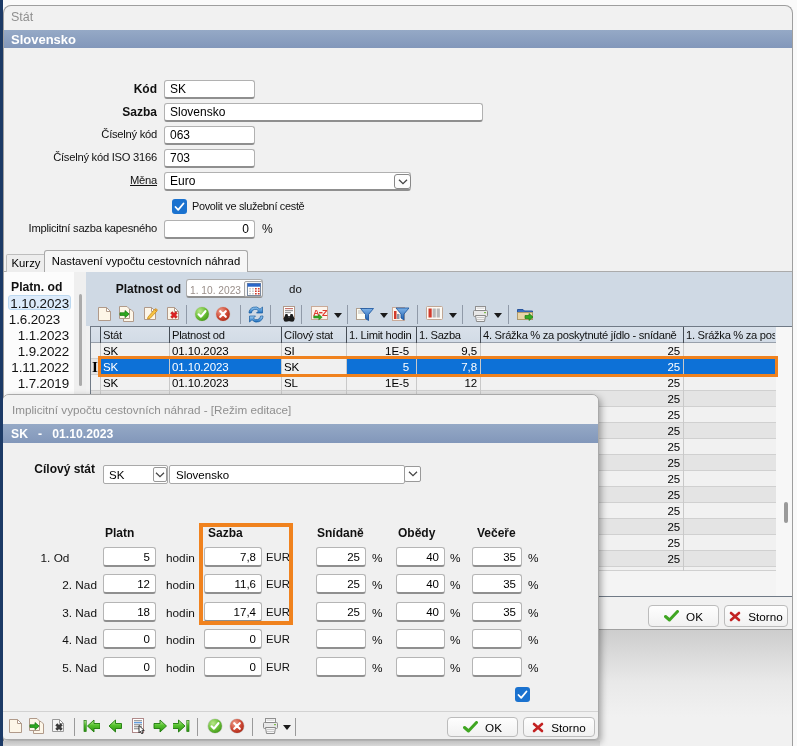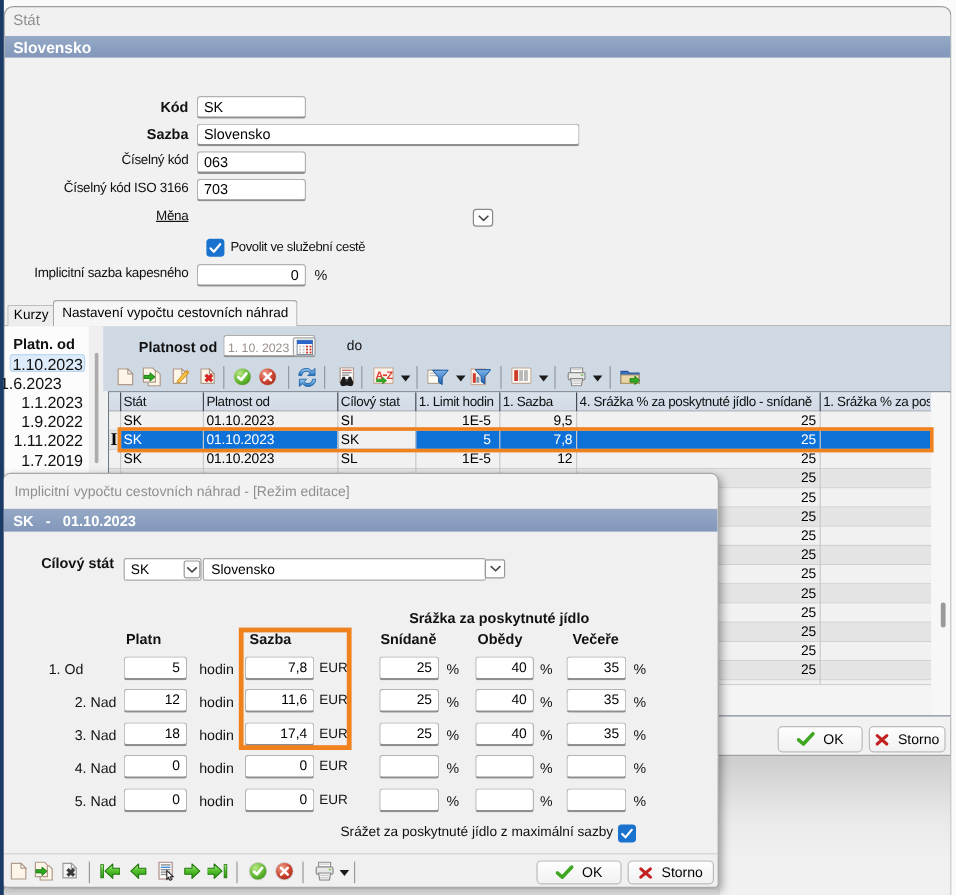--- a/index.html
+++ b/index.html
@@ -24,20 +24,21 @@
 <div class="lbl" style="left:0px;top:82px;width:157px;text-align:right;font-weight:bold;font-size:12px">Kód</div>
 <div class="lbl" style="left:0px;top:105px;width:157px;text-align:right;font-weight:bold;font-size:12px">Sazba</div>
 <div class="lbl" style="left:0px;top:128px;width:157px;text-align:right;letter-spacing:-0.25px;font-size:11.2px">Číselný kód</div>
 <div class="lbl" style="left:0px;top:151px;width:157px;text-align:right;letter-spacing:-0.25px;font-size:11.2px">Číselný kód ISO 3166</div>
 <div class="lbl" style="left:0px;top:174px;width:157px;text-align:right;letter-spacing:-0.25px;text-decoration:underline;font-size:11.2px">Měna</div>
 <div class="lbl" style="left:0px;top:222px;width:157px;text-align:right;letter-spacing:-0.25px;font-size:11.2px">Implicitní sazba kapesného</div>
 <div class="inp" style="left:164px;top:80px;width:91px;height:19px">SK</div>
 <div class="inp" style="left:164px;top:103px;width:319px;height:19px">Slovensko</div>
 <div class="inp" style="left:164px;top:126px;width:91px;height:19px">063</div>
 <div class="inp" style="left:164px;top:149px;width:91px;height:19px">703</div>
+<div class="inp" style="left:164px;top:172px;width:247px;height:19px">Euro</div>
 <div class="a" style="left:394px;top:174px;width:17px;height:15px;background:#fdfdfd;border:1px solid #888;border-radius:3px;display:flex;align-items:center;justify-content:center">
       <svg width="10" height="6" viewBox="0 0 10 6" style="">
         <path d="M1 0.8 L5 4.6 L9 0.8" fill="none" stroke="#444" stroke-width="1.3"></path>
       </svg>
     </div>
 <div class="inp r" style="left:164px;top:220px;width:91px;height:19px">0</div>
 <div class="lbl" style="left:262px;top:222px;font-size:12px">%</div>
 <div class="cb" style="left:172px;top:199px;width:15px;height:15px">
       <svg width="11" height="10" viewBox="0 0 11 10" style="">
         <path d="M1.5 5 L4.2 7.8 L9.5 1.5" fill="none" stroke="#fff" stroke-width="1.8" stroke-linecap="round" stroke-linejoin="round"></path>
@@ -45,21 +46,21 @@
     </div>
 <div class="lbl" style="left:192px;top:200px;font-size:10.9px;letter-spacing:-0.3px">Povolit ve služební cestě</div>
 <div class="a" style="left:4px;top:271px;width:788px;height:1px;background:#ababab"></div>
 <div class="a" style="left:6px;top:254px;width:40px;height:20px;background:#ededed;border:1px solid #bdbdbd;border-bottom:none;border-radius:2px 2px 0 0;text-align:center;font-size:11.3px;line-height:17px">Kurzy</div>
 <div class="a" style="left:44px;top:250px;width:204px;height:22px;background:#f6f6f6;border:1px solid #a8a8a8;border-bottom:none;border-radius:3px 3px 0 0;text-align:center;font-size:11.3px;line-height:21px">Nastavení vypočtu cestovních náhrad</div>
 <div class="a" style="left:4px;top:272px;width:82px;height:320px;background:#efefef"></div>
 <div class="a" style="left:4px;top:272px;width:70px;height:320px;background:#fcfcfc"></div>
 <div class="lbl" style="left:11px;top:280px;font-weight:bold;font-size:12.2px">Platn. od</div>
 <div class="a" style="left:8px;top:295px;width:63px;height:15px;background:#ddebfa;border:1px solid #bcd8f0;border-radius:3px"></div>
 <div class="lbl" style="left:0px;top:296px;width:69px;text-align:right;font-size:13.4px;letter-spacing:-0.1px">1.10.2023</div>
-<div class="lbl" style="left:0px;top:312px;width:69px;text-align:left;font-size:13.4px;letter-spacing:-0.1px">1.6.2023</div>
+<div class="lbl" style="left:0px;top:312px;width:69px;text-align:center;font-size:13.4px;letter-spacing:-0.1px">1.6.2023</div>
 <div class="lbl" style="left:0px;top:328px;width:69px;text-align:right;font-size:13.4px;letter-spacing:-0.1px">1.1.2023</div>
 <div class="lbl" style="left:0px;top:344px;width:69px;text-align:right;font-size:13.4px;letter-spacing:-0.1px">1.9.2022</div>
 <div class="lbl" style="left:0px;top:360px;width:69px;text-align:right;font-size:13.4px;letter-spacing:-0.1px">1.11.2022</div>
 <div class="lbl" style="left:0px;top:376px;width:69px;text-align:right;font-size:13.4px;letter-spacing:-0.1px">1.7.2019</div>
 <div class="a" style="left:79px;top:294px;width:3px;height:92px;background:#ababab;border-radius:2px"></div>
 <div class="a" style="left:86px;top:272px;width:706px;height:54px;background:#cfd9e4"></div>
 <div class="lbl" style="left:103px;top:282px;width:78px;text-align:right;font-weight:bold;font-size:12px">Platnost od</div>
 <div class="a" style="left:186px;top:279px;width:77px;height:19px;background:#fff;border:1px solid #adadad;border-bottom:2px solid #8f8f8f;border-radius:3px"></div>
 <div class="lbl" style="left:190px;top:285px;color:#9a8f8a;font-size:10.2px">1. 10. 2023</div>
 <div class="a" style="left:244px;top:281px;width:19px;height:16px;background:#f6f6f6;border:1px solid #a5a5a5;border-radius:2px;display:flex;align-items:center;justify-content:center">
@@ -324,21 +325,20 @@
         <svg width="10" height="6" viewBox="0 0 10 6" style="">
           <path d="M1 0.8 L5 4.6 L9 0.8" fill="none" stroke="#444" stroke-width="1.3"></path>
         </svg>
       </div>
 <div class="a" style="left:166px;top:70px;width:236px;height:19px;background:#fff;border:1px solid #a9a9a9;border-radius:2px;font-size:11.5px;padding:3px 0 0 6px">Slovensko</div>
 <div class="a" style="left:401px;top:71px;width:17px;height:16px;background:#fdfdfd;border:1px solid #999;border-radius:2px;display:flex;align-items:center;justify-content:center">
         <svg width="10" height="6" viewBox="0 0 10 6" style="">
           <path d="M1 0.8 L5 4.6 L9 0.8" fill="none" stroke="#444" stroke-width="1.3"></path>
         </svg>
       </div>
-<div class="lbl" style="left:288px;top:113px;width:250px;text-align:center;font-weight:bold;font-size:12px">Srážka za poskytnuté jídlo</div>
 <div class="lbl" style="left:102px;top:131px;font-weight:bold;font-size:12px">Platn</div>
 <div class="lbl" style="left:205px;top:131px;font-weight:bold;font-size:12px">Sazba</div>
 <div class="lbl" style="left:314px;top:131px;font-weight:bold;font-size:12px">Snídaně</div>
 <div class="lbl" style="left:395px;top:131px;font-weight:bold;font-size:12px">Obědy</div>
 <div class="lbl" style="left:474px;top:131px;font-weight:bold;font-size:12px">Večeře</div>
 <div class="lbl" style="left:10px;top:156px;width:84px;text-align:center;font-size:11.8px">1. Od</div>
 <div class="inp r" style="left:100px;top:152px;width:53px;height:20px;border-color:#b5b5b5;border-bottom-color:#8f8f8f;font-size:11.5px">5</div>
 <div class="lbl" style="left:163px;top:156px;font-size:11.8px">hodin</div>
 <div class="inp r" style="left:201px;top:152px;width:58px;height:20px;border-color:#b5b5b5;border-bottom-color:#8f8f8f;font-size:11.5px">7,8</div>
 <div class="lbl" style="left:263px;top:156px;font-size:11.3px">EUR</div>
@@ -386,21 +386,20 @@
 <div class="lbl" style="left:163px;top:266px;font-size:11.8px">hodin</div>
 <div class="inp r" style="left:201px;top:262px;width:58px;height:20px;border-color:#b5b5b5;border-bottom-color:#8f8f8f;font-size:11.5px">0</div>
 <div class="lbl" style="left:263px;top:266px;font-size:11.3px">EUR</div>
 <div class="inp r" style="left:313px;top:262px;width:50px;height:20px;border-color:#b5b5b5;border-bottom-color:#8f8f8f;font-size:11.5px"></div>
 <div class="lbl" style="left:369px;top:266px;font-size:11.8px">%</div>
 <div class="inp r" style="left:393px;top:262px;width:49px;height:20px;border-color:#b5b5b5;border-bottom-color:#8f8f8f;font-size:11.5px"></div>
 <div class="lbl" style="left:447px;top:266px;font-size:11.8px">%</div>
 <div class="inp r" style="left:469px;top:262px;width:50px;height:20px;border-color:#b5b5b5;border-bottom-color:#8f8f8f;font-size:11.5px"></div>
 <div class="lbl" style="left:525px;top:266px;font-size:11.8px">%</div>
 <div class="a" style="left:196px;top:128px;width:94px;height:102px;border:4px solid #F0821E"></div>
-<div class="lbl" style="left:200px;top:293px;width:308px;text-align:right;font-size:11.4px">Srážet za poskytnuté jídlo z maximální sazby</div>
 <div class="cb" style="left:512px;top:292px;width:15px;height:15px">
         <svg width="11" height="10" viewBox="0 0 11 10" style="">
           <path d="M1.5 5 L4.2 7.8 L9.5 1.5" fill="none" stroke="#fff" stroke-width="1.8" stroke-linecap="round" stroke-linejoin="round"></path>
         </svg>
       </div>
 <div class="a" style="left:0;top:316px;width:595px;height:1px;background:#d2d2d2"></div>
 <div class="ico" style="left:5px;top:323px"><svg width="15" height="16" viewBox="0 0 15 16" style="">
           <path d="M1.5 1.5 L9.5 1.5 L13.5 5.5 L13.5 14.5 L1.5 14.5 Z" fill="#fdf6e8" stroke="#b09a8a" stroke-width="1"></path>
           <path d="M9.5 1.5 L9.5 5.5 L13.5 5.5 Z" fill="#fff" stroke="#b09a8a" stroke-width="1"></path>
         </svg></div>

